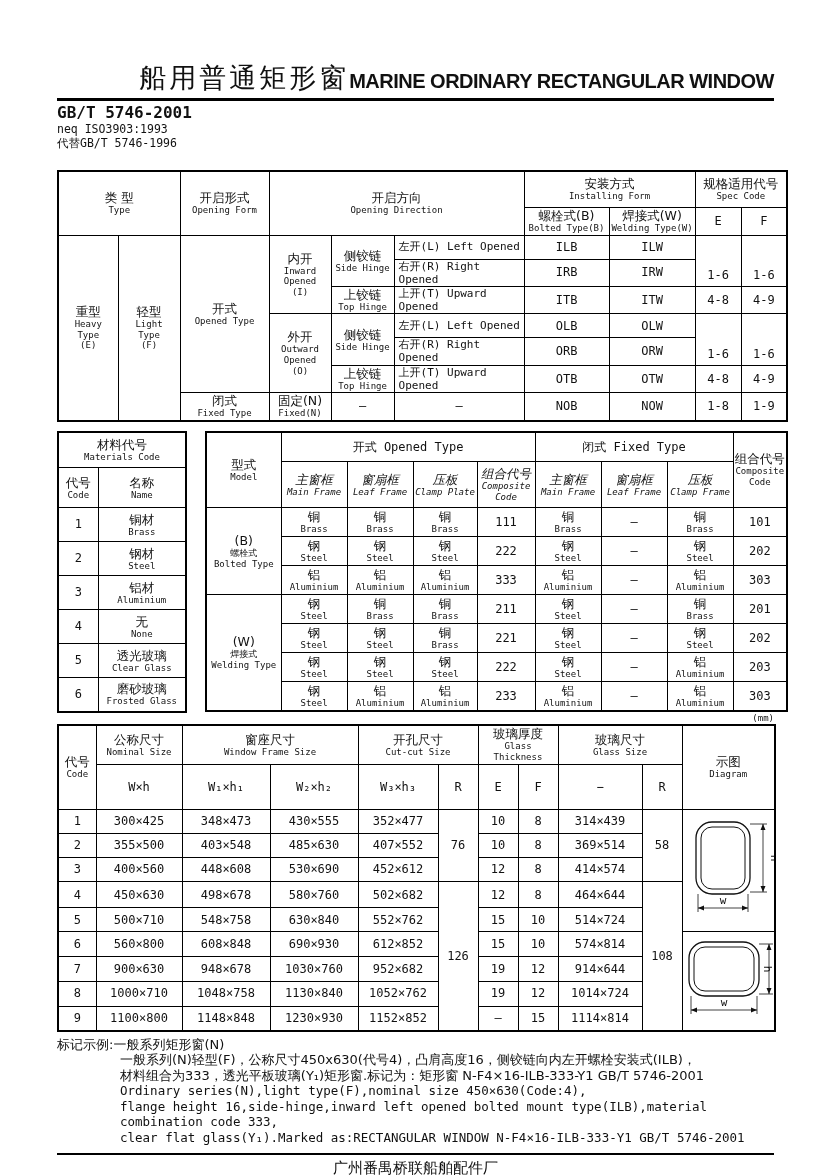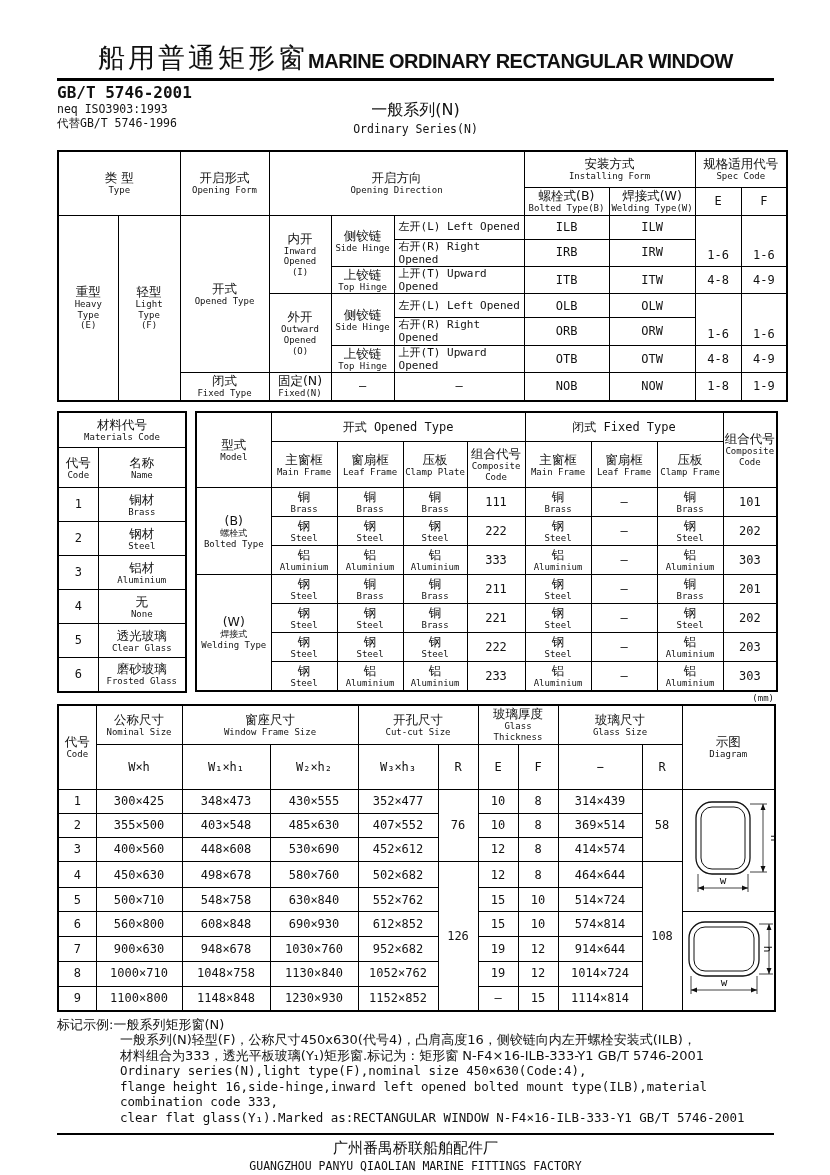--- a/index.html
+++ b/index.html
@@ -1,21 +1,21 @@
 <!DOCTYPE html>
 <html><head>
 <meta charset="utf-8">
 <style>
   html,body{margin:0;padding:0;background:#e8e8e8;}
   .page{width:830px;height:1175px;background:#ffffff;margin:0 auto;position:relative;
         font-family:"DejaVu Sans Mono","Liberation Mono",monospace;color:#111;box-sizing:border-box;
         padding:40px 56px 0 57px;}
   .inner{width:717px;}
   
-  .titlebar{display:flex;justify-content:center;align-items:flex-end;}
+  .titlebar{display:flex;justify-content:flex-end;align-items:flex-end;margin-top:20px;}
   .title-cn{font-size:27px;letter-spacing:3px;font-weight:500;font-family:"DejaVu Sans","Liberation Sans",sans-serif;}
   .title-en{font-size:20px;font-weight:bold;letter-spacing:-0.5px;font-family:"Liberation Sans","DejaVu Sans",sans-serif;padding-bottom:3px;}
   .rule-top{border-bottom:3px solid #000;margin-top:2px;}
   .stdblock{position:relative;height:62px;margin-top:3px;}
   .std-main{font-size:16px;font-weight:bold;line-height:1.1;}
   .std-sub{font-size:11.5px;line-height:1.25;}
   .series{position:absolute;left:0;right:0;top:16px;text-align:center;}
   .series-cn{font-size:16px;font-family:"DejaVu Sans","Liberation Sans",sans-serif;}
   .series-en{font-size:11.5px;margin-top:1px;}
   
@@ -25,29 +25,29 @@
   [data-bind-lines] .ln{display:block;}
   [data-bind-lines] .ln:first-child{font-size:12.5px;font-family:"DejaVu Sans","Liberation Sans",sans-serif;}
   [data-bind-lines] .ln:not(:first-child){font-size:9px;}
   td.vb{vertical-align:bottom;padding-bottom:3px;}
   td.dir{font-size:11px;text-align:left;padding-left:4px;}
   .t1{width:717px;margin-top:4px;}
   .t1 tr{height:24px;}
   .t1 tr.hr1{height:36px;}
   .t1 tr.hr2{height:28px;}
   .t1 tr.fix{height:28px;}
-  .t2wrap{display:flex;gap:8px;margin-top:9px;align-items:flex-start;}
+  .t2wrap{display:flex;gap:18px;margin-top:9px;align-items:flex-start;}
   .t2a{width:128px;}
   .t2a tr{height:34px;}
   .t2a tr.hr1{height:36px;}
   .t2a tr.hr2{height:40px;}
   .t2b{width:581px;}
   .t2b tr{height:29px;}
   .t2b tr.hr1{height:30px;}
-  .t2b tr.hr2{height:46px;}
+  .t2b tr.hr2{height:46px;font-style:italic;}
   .mmline{text-align:right;font-size:9px;height:11px;line-height:11px;}
   .t3{width:717px;}
   .t3 tr{height:24px;}
   .t3 tr.hr1{height:40px;}
   .t3 tr.hr2{height:45px;}
   .t3 td.num{font-size:12px;}
   .diagcell{padding:0;vertical-align:middle;}
   
   .notes{margin-top:5px;font-size:12.5px;line-height:15.5px;}
   .notes .cnline{font-family:"DejaVu Sans","Liberation Sans",sans-serif;font-size:13px;}
@@ -67,24 +67,20 @@
 
     <div class="titlebar">
       <div class="title-cn" data-bind="header.title_cn">船用普通矩形窗</div>
       <div class="title-en" data-bind="header.title_en">MARINE ORDINARY RECTANGULAR WINDOW</div>
     </div>
     <div class="rule-top"></div>
     <div class="stdblock">
       <div class="std-main" data-bind="header.standard">GB/T 5746-2001</div>
       <div class="std-sub" data-bind="header.neq">neq ISO3903:1993</div>
       <div class="std-sub" data-bind="header.replaces">代替GB/T 5746-1996</div>
-      <div class="series">
-        <div class="series-cn" data-bind="header.series_cn">一般系列(N)</div>
-        <div class="series-en" data-bind="header.series_en">Ordinary Series(N)</div>
-      </div>
     </div>
 
     <table class="t1">
       <colgroup>
           <col style="width:60px">
           <col style="width:62px">
           <col style="width:89px">
           <col style="width:62px">
           <col style="width:63px">
           <col style="width:130px">

